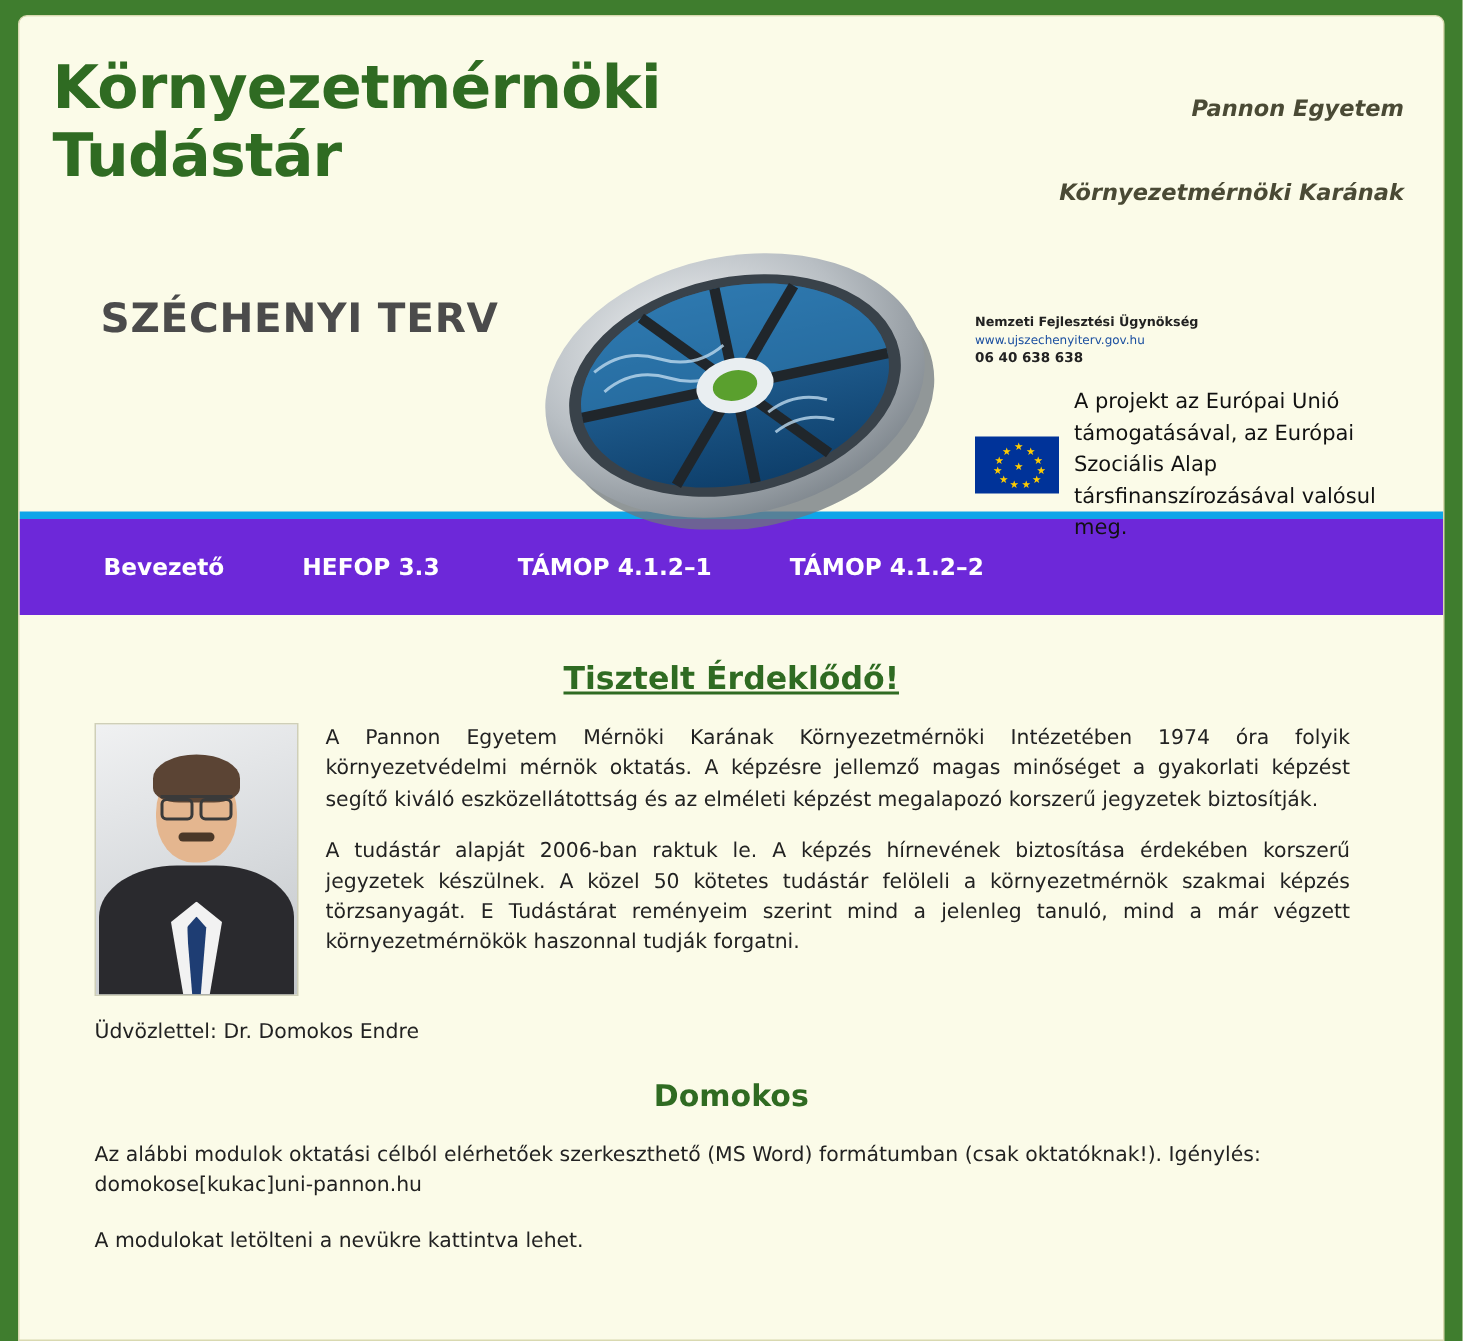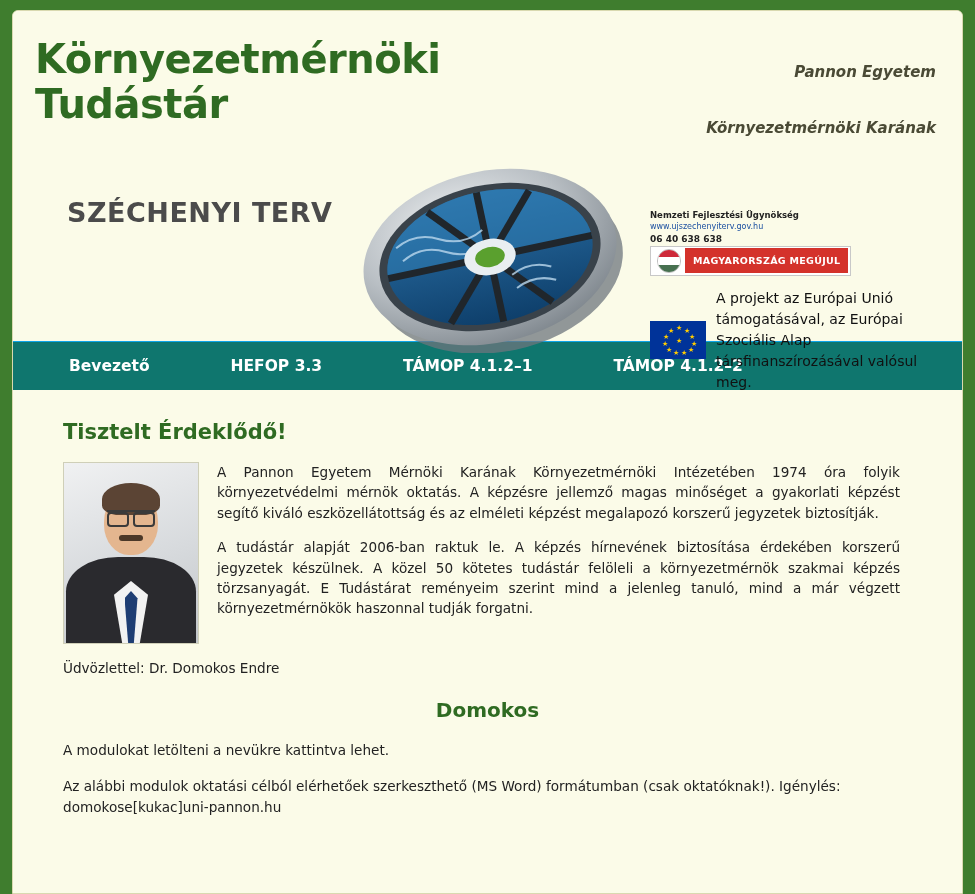--- a/index.html
+++ b/index.html
@@ -23,21 +23,21 @@
     box-sizing: border-box;
     height: 884px;
     overflow: hidden;
   }
 
   
   .header {
     position: relative;
     height: 330px;
     background: #fbfbe8;
-    border-bottom: 1px solid #0ea5e9;
+    border-bottom: 5px solid #0ea5e9;
     text-decoration: underline;
   }
   .site-title {
     position: absolute;
     left: 22px;
     top: 26px;
     font-size: 40px;
     line-height: 1.12;
     font-weight: bold;
     color: #2f6b22;
@@ -120,23 +120,22 @@
   .eu-block {
     position: absolute;
     right: 22px;
     top: 198px;
     width: 290px;
     font-size: 8px;
     color: #333;
   }
   .nfu-row {
     display: flex;
-    align-items: flex-start;
+    align-items: flex-end;
     justify-content: space-between;
-    flex-direction: column;
   }
   .nfu-text {
     line-height: 1.45;
     font-size: 8px;
     color: #222;
   }
   .nfu-text .nfu-title { font-weight: bold; font-size: 8.5px; }
   .nfu-text .nfu-url { color: #1b4fa0; }
   .nfu-text .nfu-tel { font-weight: bold; font-size: 9px; }
   .magyar {
@@ -190,49 +189,50 @@
     line-height: 7px;
   }
   .esza-text {
     font-size: 14px;
     line-height: 1.5;
     color: #111;
   }
 
   
   .nav {
-    height: 48px;
-    background: #0f766e;
+    height: 64px;
+    background: #6d28d9;
     display: flex;
     align-items: center;
     padding-left: 30px;
     box-sizing: border-box;
-    gap: 29px;
   }
   .nav-item {
     color: #ffffff;
     font-size: 15.5px;
     font-weight: bold;
     padding: 0 26px;
     cursor: pointer;
     white-space: nowrap;
   }
   .nav-item:first-child { padding-left: 26px; }
 
   
   .content {
     padding: 22px 50px 0 50px;
     background: #fbfbe8;
     box-sizing: border-box;
   }
   h1.section-title {
+    text-align: center;
     font-size: 21px;
     color: #2f6b22;
     margin: 8px 0 18px 0;
     font-weight: bold;
+    text-decoration: underline;
   }
   .intro {
     display: flex;
     align-items: flex-start;
   }
   .portrait {
     width: 134px;
     height: 180px;
     flex: none;
     border: 1px solid #cfcfb8;
@@ -406,28 +406,20 @@
       </svg>
     </div>
 
     <div class="eu-block">
       <div class="nfu-row">
         <div class="nfu-text">
           <div class="nfu-title">Nemzeti Fejlesztési Ügynökség</div>
           <div class="nfu-url">www.ujszechenyiterv.gov.hu</div>
           <div class="nfu-tel">06 40 638 638</div>
         </div>
-        <div class="magyar">
-          <div class="hu-flag">
-              <i></i>
-              <i></i>
-              <i></i>
-            </div>
-          <div class="magyar-label">MAGYARORSZÁG MEGÚJUL</div>
-        </div>
       </div>
       <div class="esza-row">
         <div class="eu-flag">
           <span class="eu-star" style="left:26px;top:4px;">★</span>
           <span class="eu-star" style="left:34px;top:7px;">★</span>
           <span class="eu-star" style="left:39px;top:13px;">★</span>
           <span class="eu-star" style="left:41px;top:20px;">★</span>
           <span class="eu-star" style="left:38px;top:26px;">★</span>
           <span class="eu-star" style="left:31px;top:29px;">★</span>
           <span class="eu-star" style="left:23px;top:29px;">★</span>
@@ -469,17 +461,17 @@
       <div>
         <p>A Pannon Egyetem Mérnöki Karának Környezetmérnöki Intézetében 1974 óra folyik környezetvédelmi mérnök oktatás. A képzésre jellemző magas minőséget a gyakorlati képzést segítő kiváló eszközellátottság és az elméleti képzést megalapozó korszerű jegyzetek biztosítják.</p>
         <p>A tudástár alapját 2006-ban raktuk le. A képzés hírnevének biztosítása érdekében korszerű jegyzetek készülnek. A közel 50 kötetes tudástár felöleli a környezetmérnök szakmai képzés törzsanyagát. E Tudástárat reményeim szerint mind a jelenleg tanuló, mind a már végzett környezetmérnökök haszonnal tudják forgatni.</p>
       </div>
     </div>
 
     <div class="signature">Üdvözlettel: Dr. Domokos Endre</div>
 
     <h2 class="modules-title">Domokos</h2>
 
+    <p class="note">Az alábbi modulok oktatási célból elérhetőek szerkeszthető (MS Word) formátumban (csak oktatóknak!). Igénylés: domokose[kukac]uni-pannon.hu</p>
     <p class="note">A modulokat letölteni a nevükre kattintva lehet.</p>
-    <p class="note">Az alábbi modulok oktatási célból elérhetőek szerkeszthető (MS Word) formátumban (csak oktatóknak!). Igénylés: domokose[kukac]uni-pannon.hu</p>
   </div>
 
 </div>
 
 </body></html>

